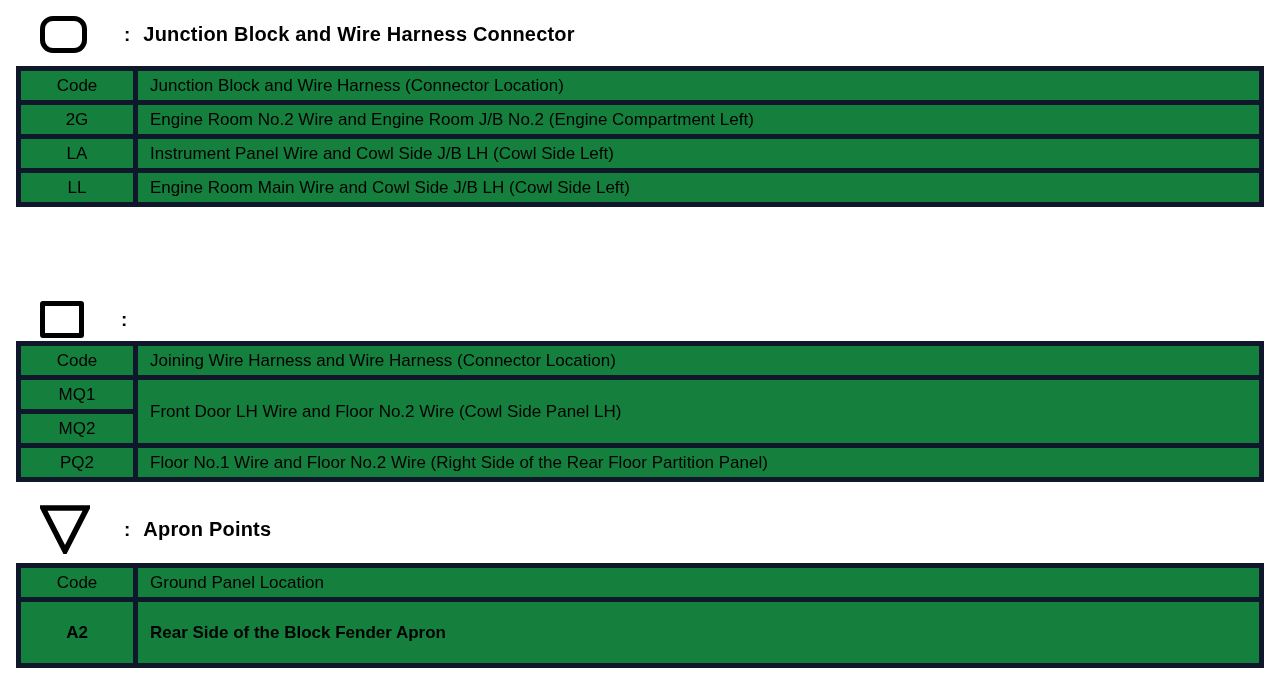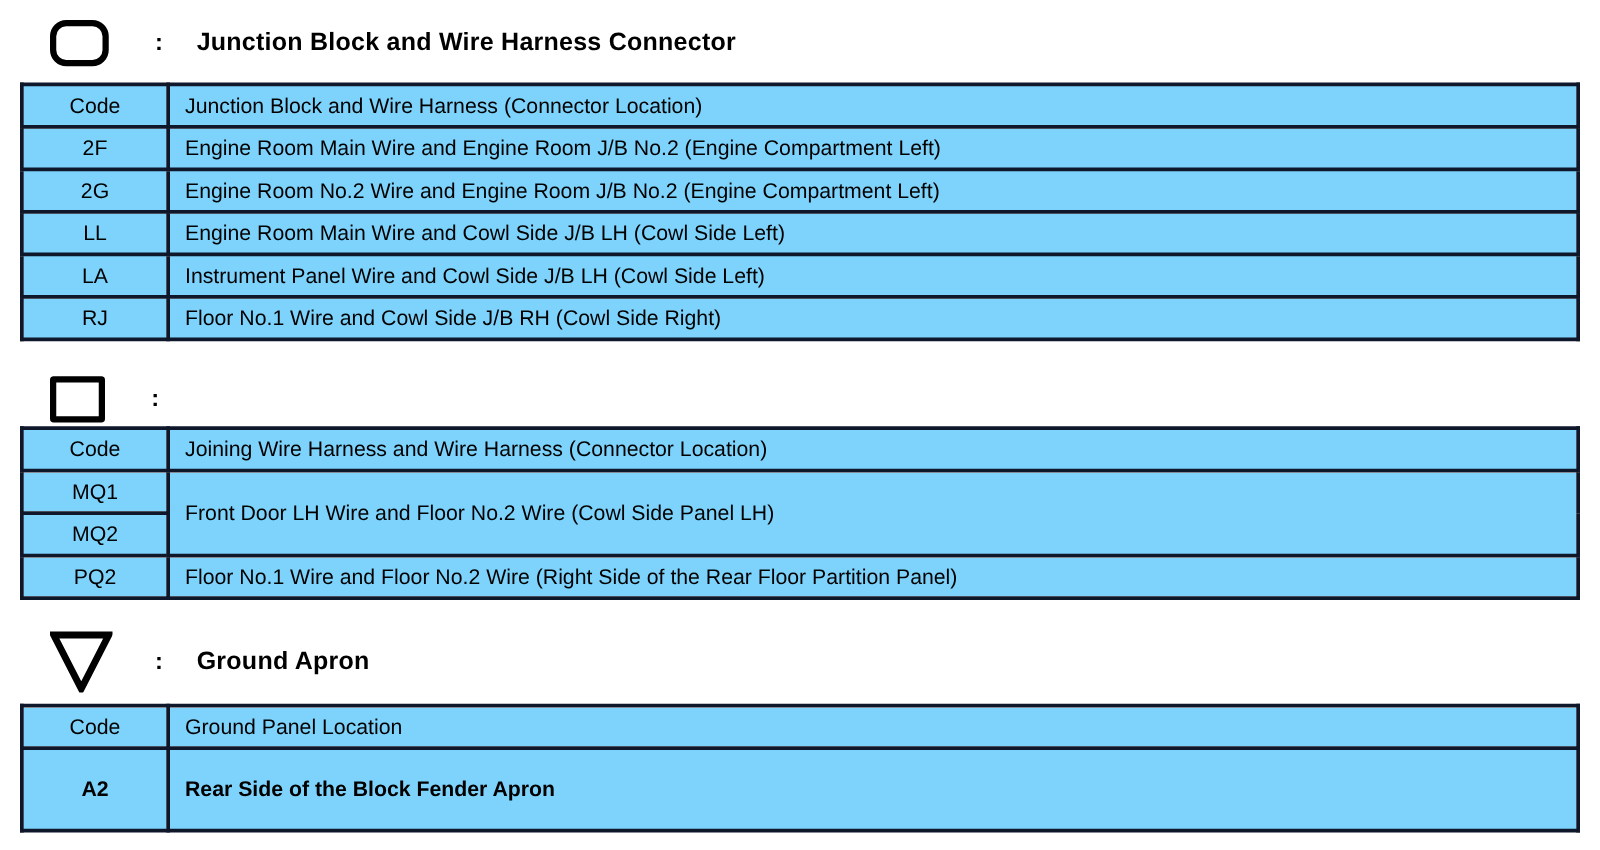--- a/index.html
+++ b/index.html
@@ -34,39 +34,39 @@
     border-radius: 3px;
   }
   .sym-tri { width: 50px; height: 50px; }
   .sec-colon {
     margin-left: 37px;
     font-size: 19px;
     font-weight: bold;
     line-height: 1;
   }
   .sec-title {
-    margin-left: 27px;
+    margin-left: 13px;
     font-size: 20px;
     font-weight: bold;
     letter-spacing: 0.2px;
     white-space: nowrap;
   }
 
   
   table.tbl {
     position: absolute;
     left: 16px;
     width: 1248px;
     border-collapse: collapse;
     table-layout: fixed;
     font-size: 17px;
   }
   table.tbl td {
-    border: 3px solid #0f172a;
-    background: #7dd3fc;
+    border: 5px solid #0f172a;
+    background: #15803d;
     vertical-align: middle;
     overflow: hidden;
     white-space: nowrap;
     margin-top: 24px;
   }
   td.code { width: 117px; text-align: center; }
   td.desc { text-align: left; padding-left: 12px; padding-right: 4px; }
   tr.r { height: 34px; }
   tr.r-tall { height: 66px; font-weight: bold; }
 </style>
@@ -81,38 +81,30 @@
     <span class="sec-title">Junction Block and Wire Harness Connector</span>
   </div>
 
   <table class="tbl" style="top:66px;">
     <tbody>
         <tr class="r">
       <td class="code">Code</td>
       <td class="desc">Junction Block and Wire Harness (Connector Location)</td>
     </tr>
     <tr class="r">
-      <td class="code">2F</td>
-      <td class="desc">Engine Room Main Wire and Engine Room J/B No.2 (Engine Compartment Left)</td>
-    </tr>
-    <tr class="r">
       <td class="code">2G</td>
       <td class="desc">Engine Room No.2 Wire and Engine Room J/B No.2 (Engine Compartment Left)</td>
-    </tr>
-    <tr class="r">
-      <td class="code">LL</td>
-      <td class="desc">Engine Room Main Wire and Cowl Side J/B LH (Cowl Side Left)</td>
     </tr>
     <tr class="r">
       <td class="code">LA</td>
       <td class="desc">Instrument Panel Wire and Cowl Side J/B LH (Cowl Side Left)</td>
     </tr>
     <tr class="r">
-      <td class="code">RJ</td>
-      <td class="desc">Floor No.1 Wire and Cowl Side J/B RH (Cowl Side Right)</td>
+      <td class="code">LL</td>
+      <td class="desc">Engine Room Main Wire and Cowl Side J/B LH (Cowl Side Left)</td>
     </tr>
   </tbody>
     </table>
 
   <div class="sec-header" style="top:296px; height:47px;">
     <span class="sym-box sym-square"></span>
     <span class="sec-colon">:</span>
   </div>
 
   <table class="tbl" style="top:341px;">
@@ -135,21 +127,21 @@
   </tbody>
     </table>
 
   <div class="sec-header" style="top:502px; height:54px;">
     <span class="sym-box sym-tri">
       <svg width="50" height="50" viewBox="0 0 50 50">
         <polygon points="3,4 47,4 25,47" fill="none" stroke="#000000" stroke-width="5.5"></polygon>
       </svg>
     </span>
     <span class="sec-colon" style="margin-left:34px;">:</span>
-    <span class="sec-title">Ground Apron</span>
+    <span class="sec-title">Apron Points</span>
   </div>
 
   <table class="tbl" style="top:563px;">
     <tbody>
         <tr class="r">
       <td class="code">Code</td>
       <td class="desc">Ground Panel Location</td>
     </tr>
     <tr class="r-tall">
       <td class="code">A2</td>

